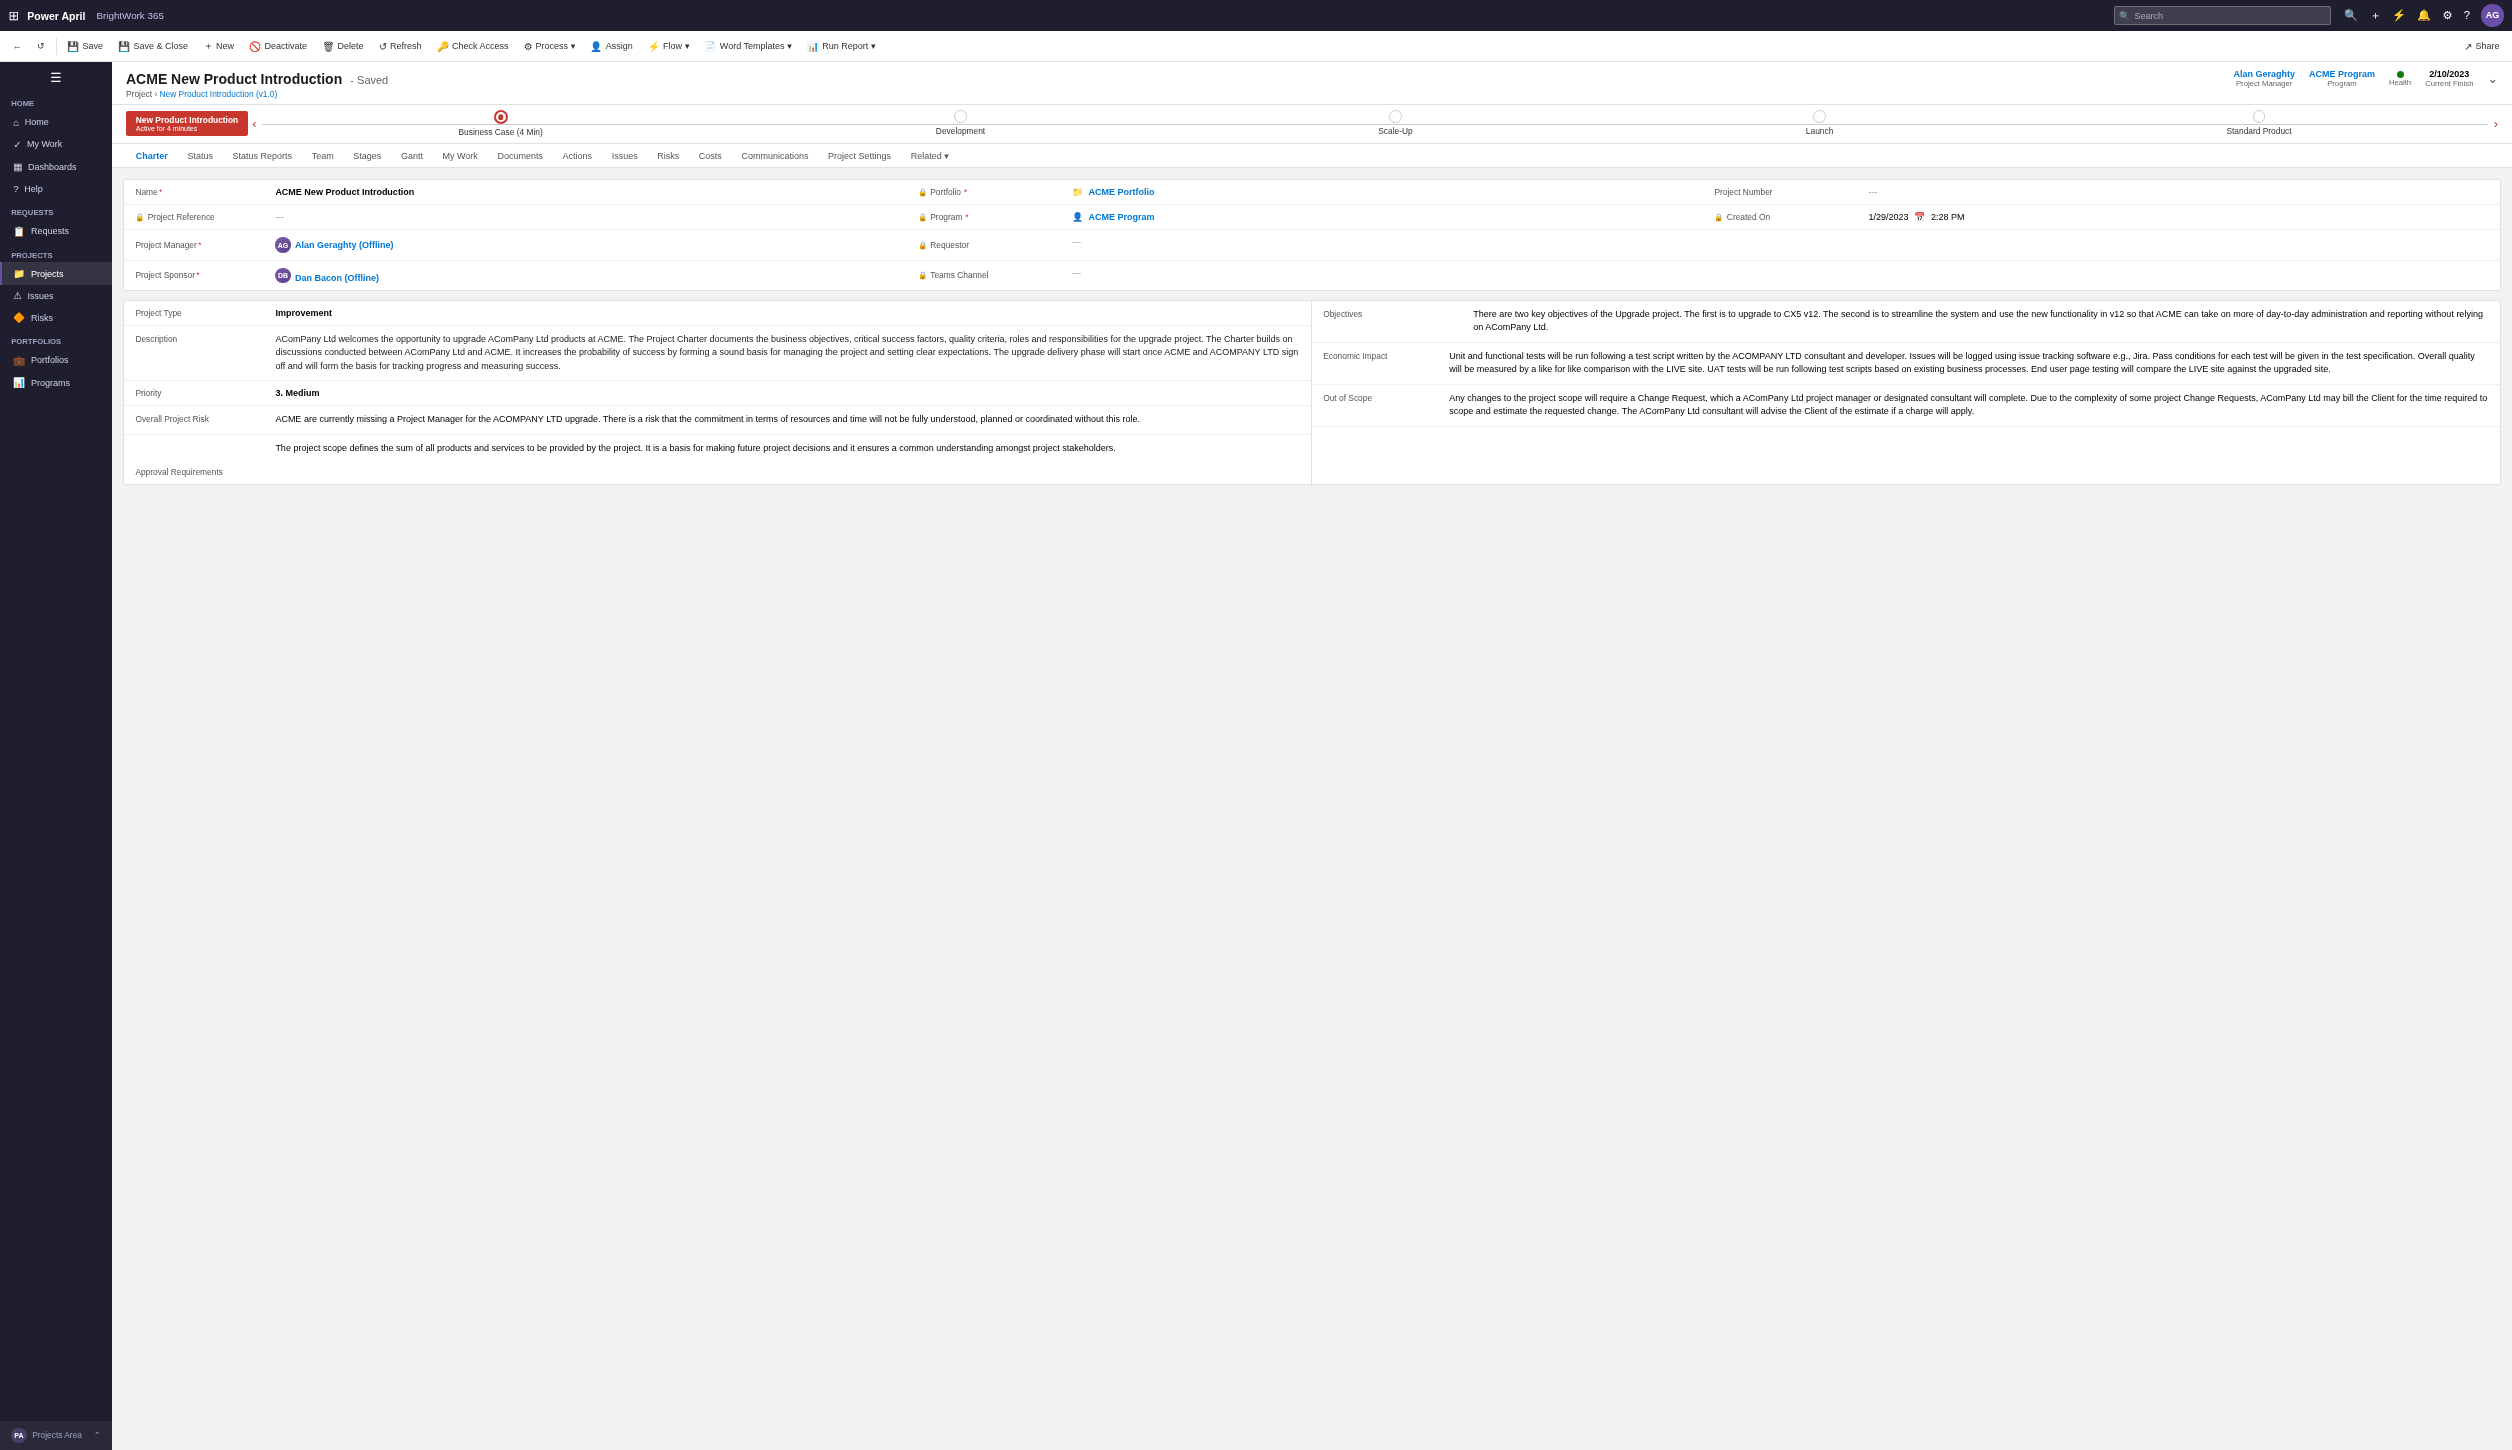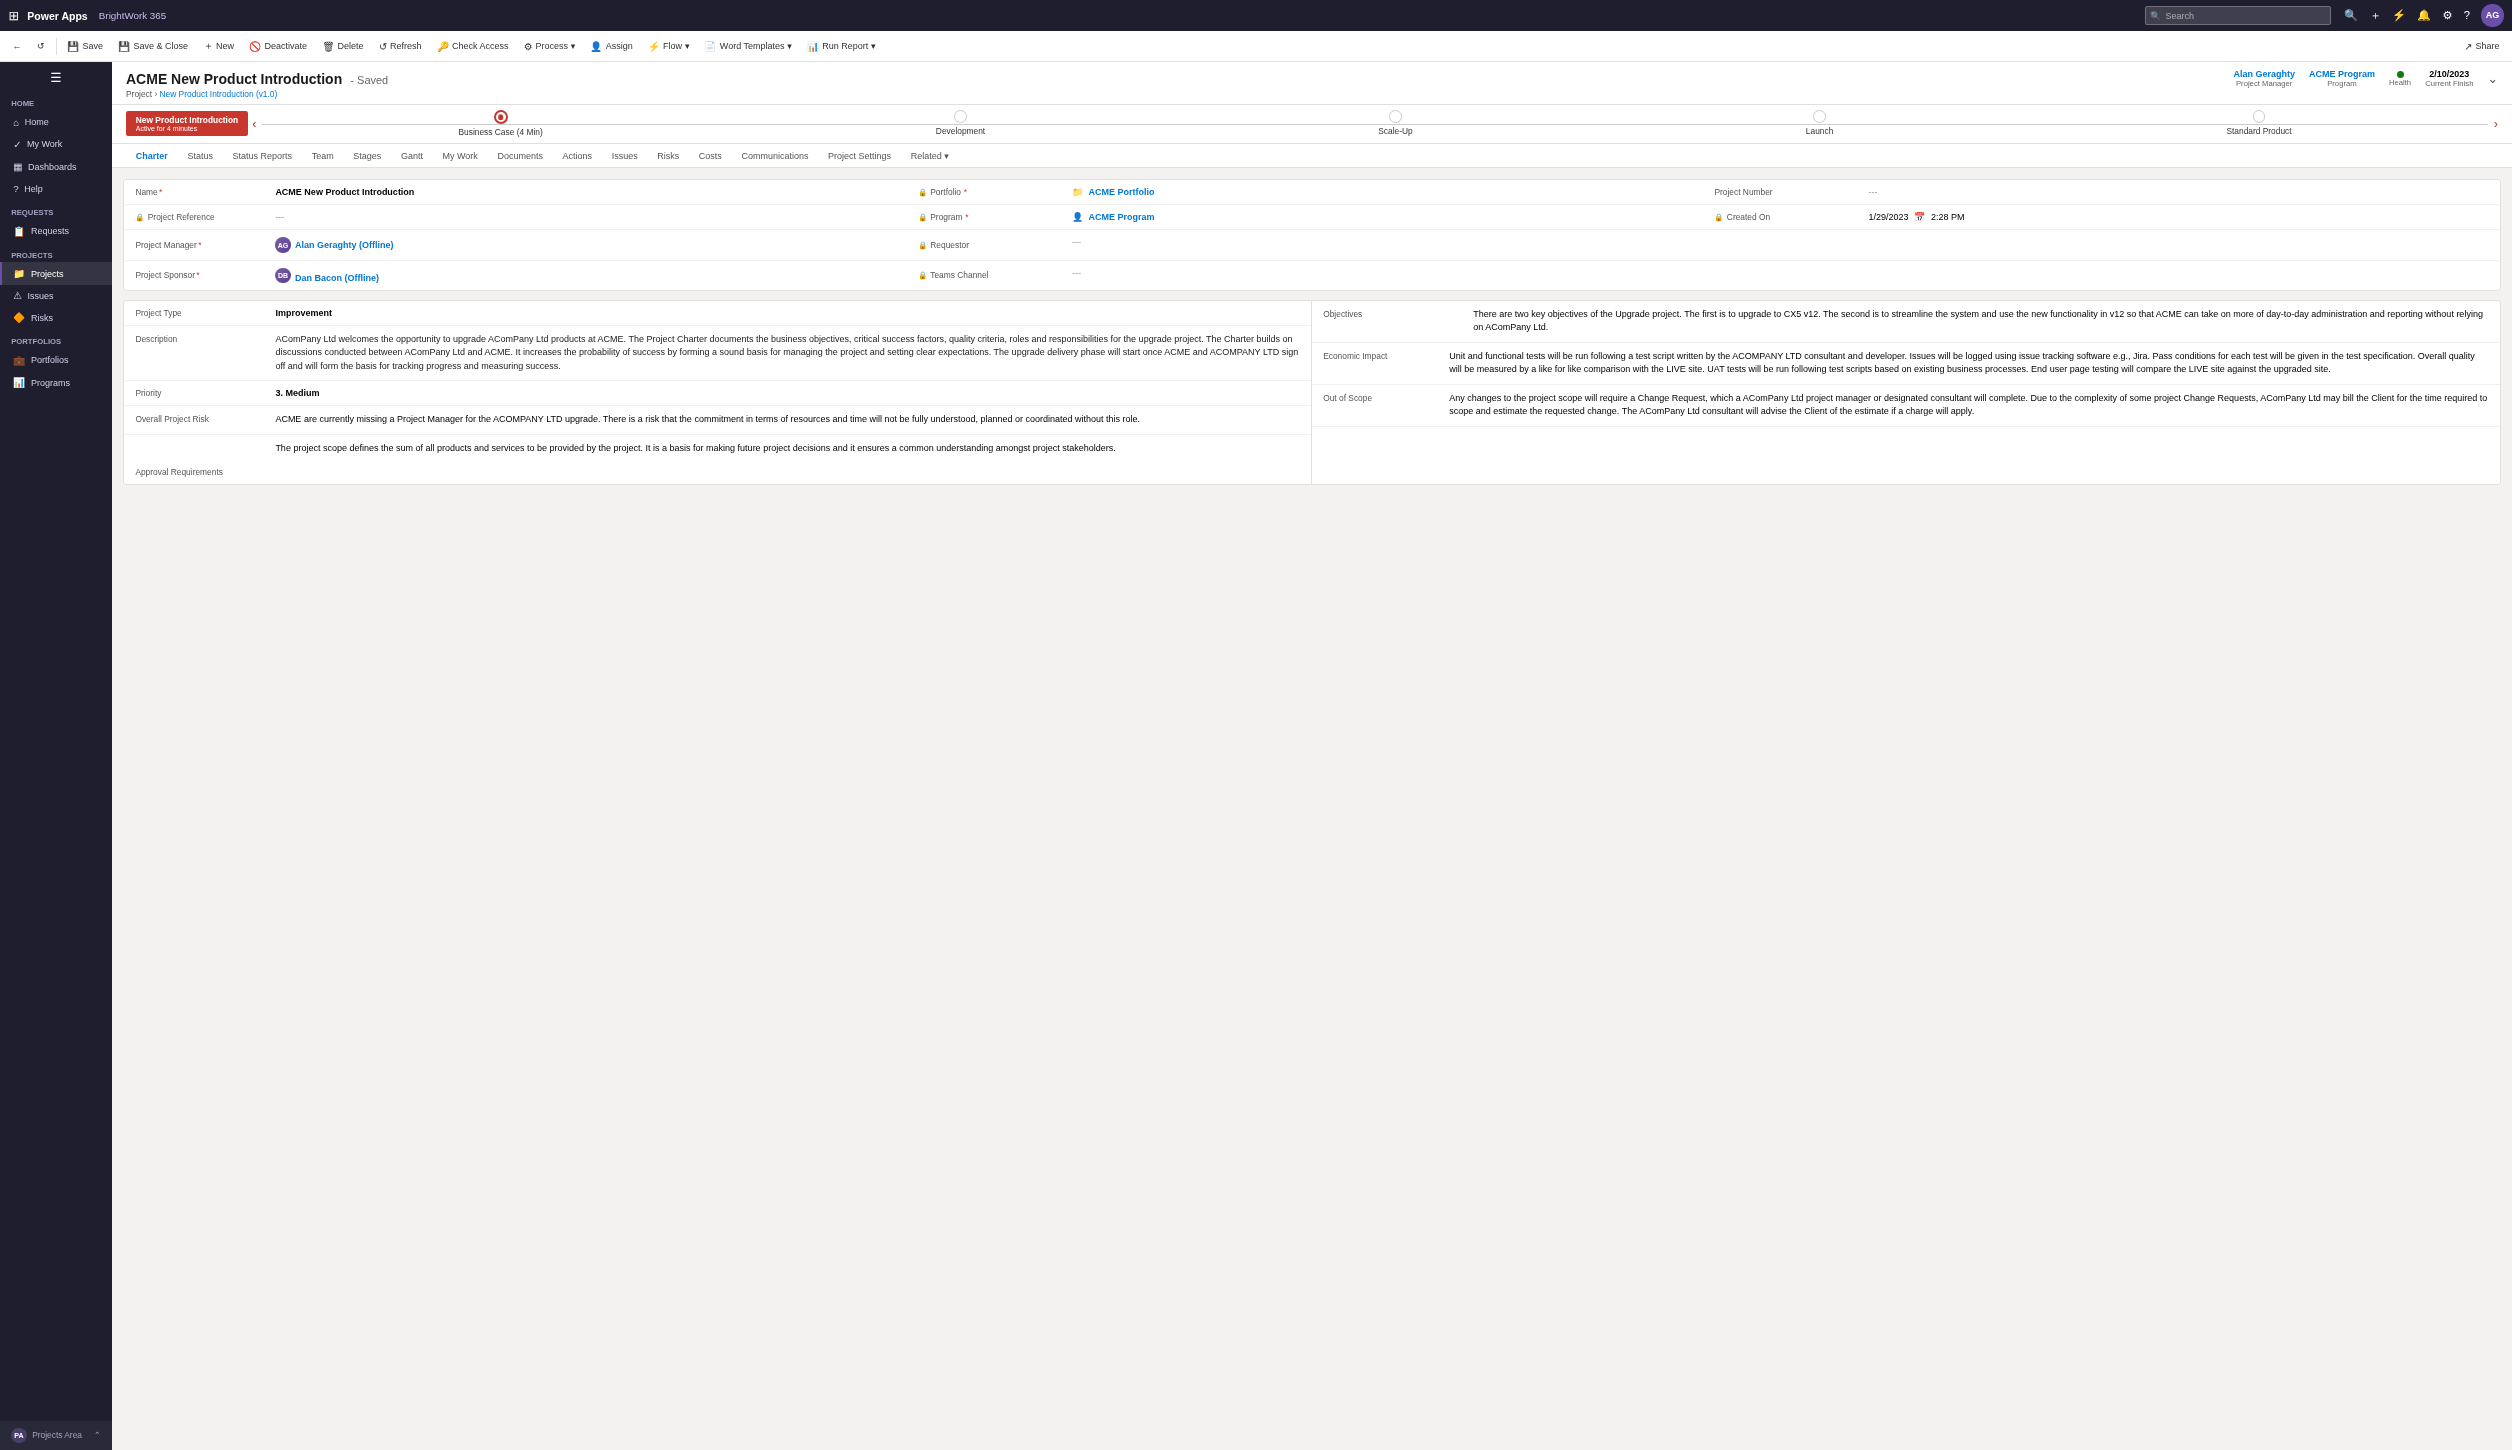--- a/index.html
+++ b/index.html
@@ -11,21 +11,21 @@
       display: flex;
       align-items: center;
       padding: 0 8.4px;
       height: 31px;
       flex-shrink: 0;
     }
     .top-nav-waffle { color: white; font-size: 12.6px; margin-right: 8.4px; cursor: pointer; }
     .top-nav-logo { color: white; font-weight: 600; font-size: 10.5px; margin-right: 11.2px; }
     .top-nav-app { color: #c8b8e8; font-size: 9.8px; margin-right: auto; }
     .search-wrap { position: relative; display: flex; align-items: center; }
-    .search-wrap input { background: rgba(255,255,255,0.15); border: 0.7px solid rgba(255,255,255,0.25); border-radius: 2.1px; padding: 3.5px 21px 3.5px 7px; color: rgba(255,255,255,0.8); font-size: 9px; width: 186px; }
+    .search-wrap input { background: rgba(255,255,255,0.15); border: 0.7px solid rgba(255,255,255,0.25); border-radius: 2.1px; padding: 3.5px 21px 3.5px 7px; color: rgba(255,255,255,0.8); font-size: 9px; width: 217px; }
     .search-wrap input::placeholder { color: rgba(255,255,255,0.55); }
     .search-icon-nav { position: absolute; left: 5.6px; color: rgba(255,255,255,0.6); font-size: 9px; }
     .top-nav-icons { display: flex; align-items: center; gap: 11.2px; margin-left: 14px; color: white; font-size: 11.2px; }
     .top-nav-avatar { width: 22.4px; height: 22.4px; border-radius: 50%; background: #6b4ea8; display: flex; align-items: center; justify-content: center; color: white; font-size: 9px; font-weight: 600; }
 
     
     .toolbar {
       background: white;
       border-bottom: 0.7px solid #e0e0e0;
       display: flex;
@@ -180,21 +180,21 @@
     .green-dot { width: 7px; height: 7px; border-radius: 50%; background: #107c10; display: inline-block; }
 
     
     .avatar-img { width: 15.4px; height: 15.4px; border-radius: 50%; background: linear-gradient(135deg, #7b5ea7, #5a3e8a); display: inline-flex; align-items: center; justify-content: center; color: white; font-size: 7px; font-weight: 700; }
   </style>
 </head>
 <body>
 
 <div class="top-nav">
   <span class="top-nav-waffle">⊞</span>
-  <span class="top-nav-logo">Power Apps</span>
+  <span class="top-nav-logo">Power April</span>
   <span class="top-nav-app">BrightWork 365</span>
   <div class="search-wrap">
     <span class="search-icon-nav">🔍</span>
     <input type="text" style="padding-left: 19.6px;" placeholder="Search">
   </div>
   <div class="top-nav-icons">
     <span>🔍</span>
     <span>＋</span>
     <span>⚡</span>
     <span>🔔</span>

